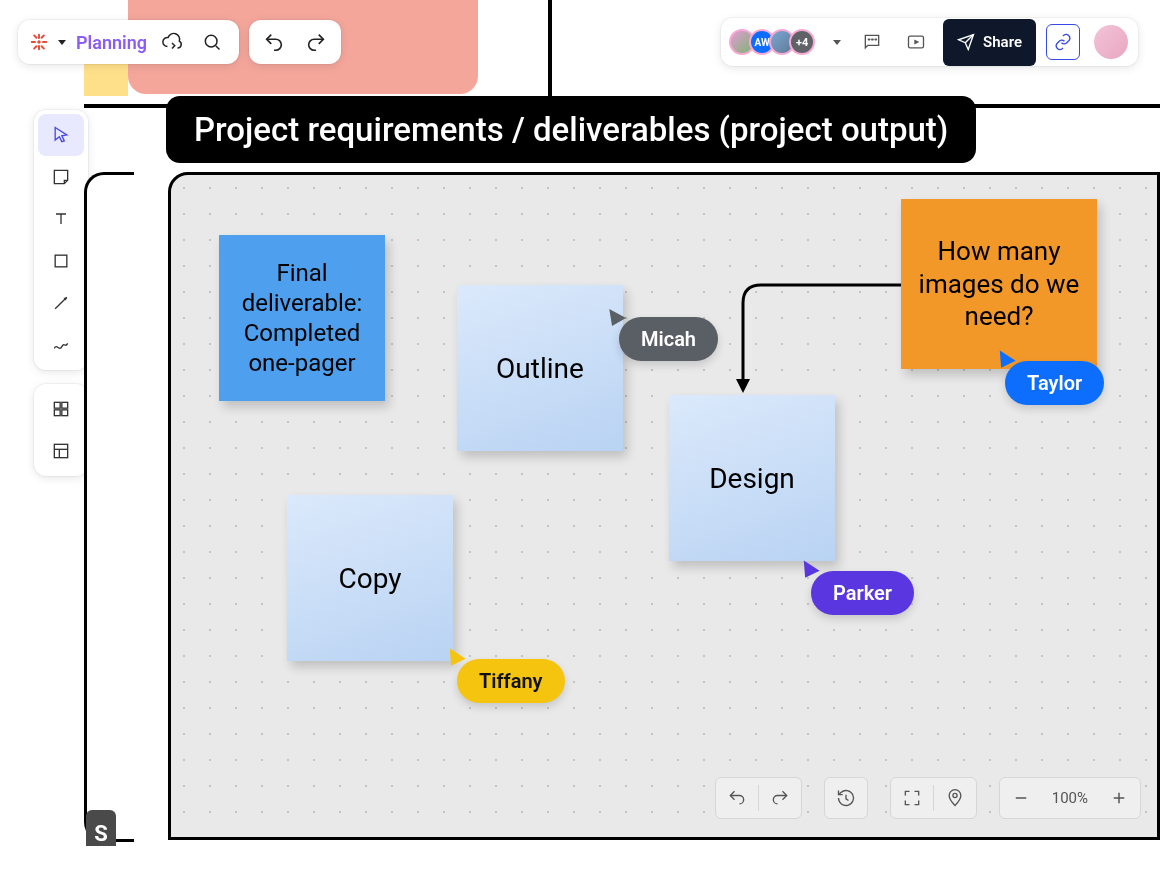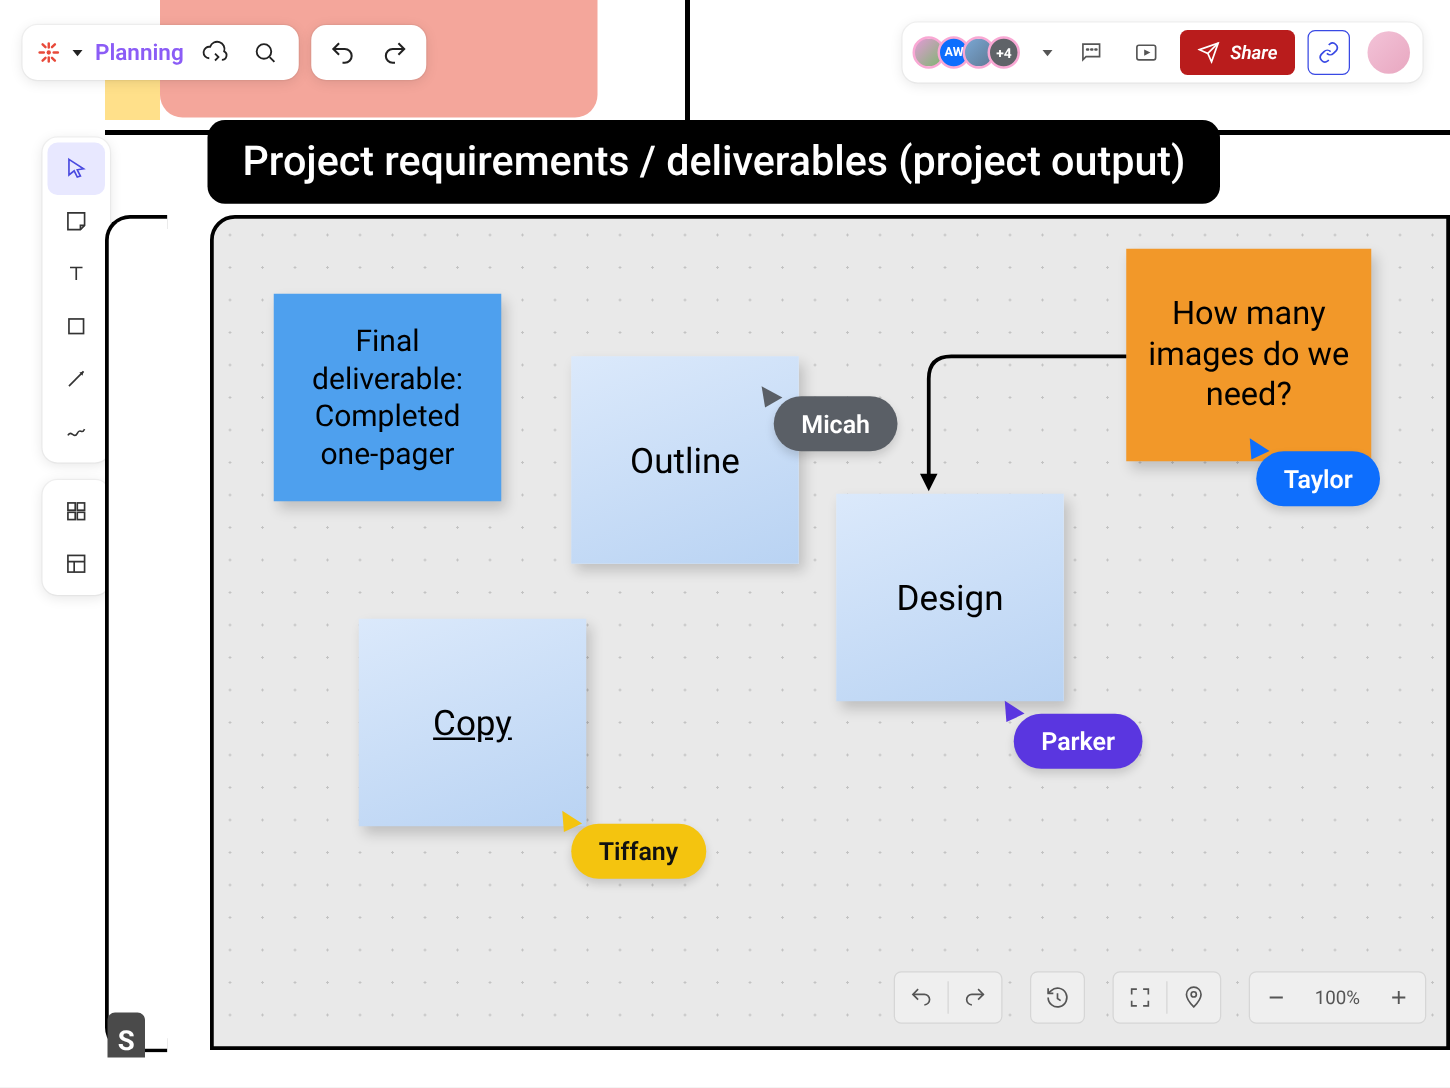--- a/index.html
+++ b/index.html
@@ -65,23 +65,23 @@
   .avatar.img1 { background: linear-gradient(135deg,#e39bd6,#7cb66f); }
   .avatar.blue { background: #0d6efd; }
   .avatar.img2 { background: linear-gradient(135deg,#7aa7d4,#5f7a94); }
   .avatar.count { background: #5f6368; font-size: 11px; }
   .small-caret { width:0;height:0;border-left:4px solid transparent;border-right:4px solid transparent;border-top:5px solid #555; margin:0 4px 0 8px;}
   .tool-square {
     width: 34px; height: 34px; border-radius:6px;
     display:flex;align-items:center;justify-content:center;color:#555;
   }
   .share-btn {
-    background:#b91c1c; color:#fff; border-radius:6px;
-    height:36px; padding:0 14px; display:flex; align-items:center; gap:8px;
-    font-weight:600; font-size:15px;font-style:italic;
+    background:#0f172a; color:#fff; border-radius:6px;
+    height:47px; padding:0 14px; display:flex; align-items:center; gap:8px;
+    font-weight:600; font-size:15px;
   }
   .link-pill {
     width:34px; height:36px; border:1.5px solid #3949e4; border-radius:6px;
     display:flex; align-items:center; justify-content:center; color:#3949e4;
   }
   .me-avatar {
     width:34px;height:34px;border-radius:50%;background:linear-gradient(135deg,#f3c3d8,#e8a7c0);
     margin-left:4px;
   }
 
@@ -141,21 +141,21 @@
     background:#fff;
   }
   .outer-frame-slab {
     position:absolute; left:86px; top:810px; width:30px; height:36px;
     background:#4a4a4a; color:#fff; display:flex;align-items:flex-end;justify-content:center;
     font-size:22px; font-weight:700; border-radius:6px 6px 0 0;
   }
 
   
   .sticky {
-    position:absolute; width:182px; height:166px;
+    position:absolute; width:166px; height:166px;
     display:flex; align-items:center; justify-content:center;
     text-align:center; font-size:24px; color:#000;
     box-shadow: 4px 6px 10px rgba(0,0,0,.18);
   }
   .sticky.blue-solid { background:#4ea0ee; color:#000; }
   .sticky.blue-light { background:linear-gradient(160deg,#dbe9fb,#b9d3f3); }
   .sticky.orange { background:#f29829; width:196px; height:170px; font-size:26px; line-height:1.35;}
   .sticky .txt { padding:0 12px; line-height:1.25;}
 
   
@@ -350,21 +350,21 @@
 <div class="inner-frame">
 
   <div class="sticky blue-solid" style="left:48px; top:60px;">
     <div class="txt">Final deliverable: Completed one-pager</div>
   </div>
 
   <div class="sticky blue-light" style="left:286px; top:110px;">
     <div class="txt" style="font-size:28px;">Outline</div>
   </div>
 
-  <div class="sticky blue-light" style="left:116px; top:320px;text-decoration:underline;">
+  <div class="sticky blue-light" style="left:116px; top:320px;">
     <div class="txt" style="font-size:28px;">Copy</div>
   </div>
 
   <div class="sticky blue-light" style="left:498px; top:220px;">
     <div class="txt" style="font-size:28px;">Design</div>
   </div>
 
   <div class="sticky orange" style="left:730px; top:24px;">
     <div class="txt">How many images do we need?</div>
   </div>

